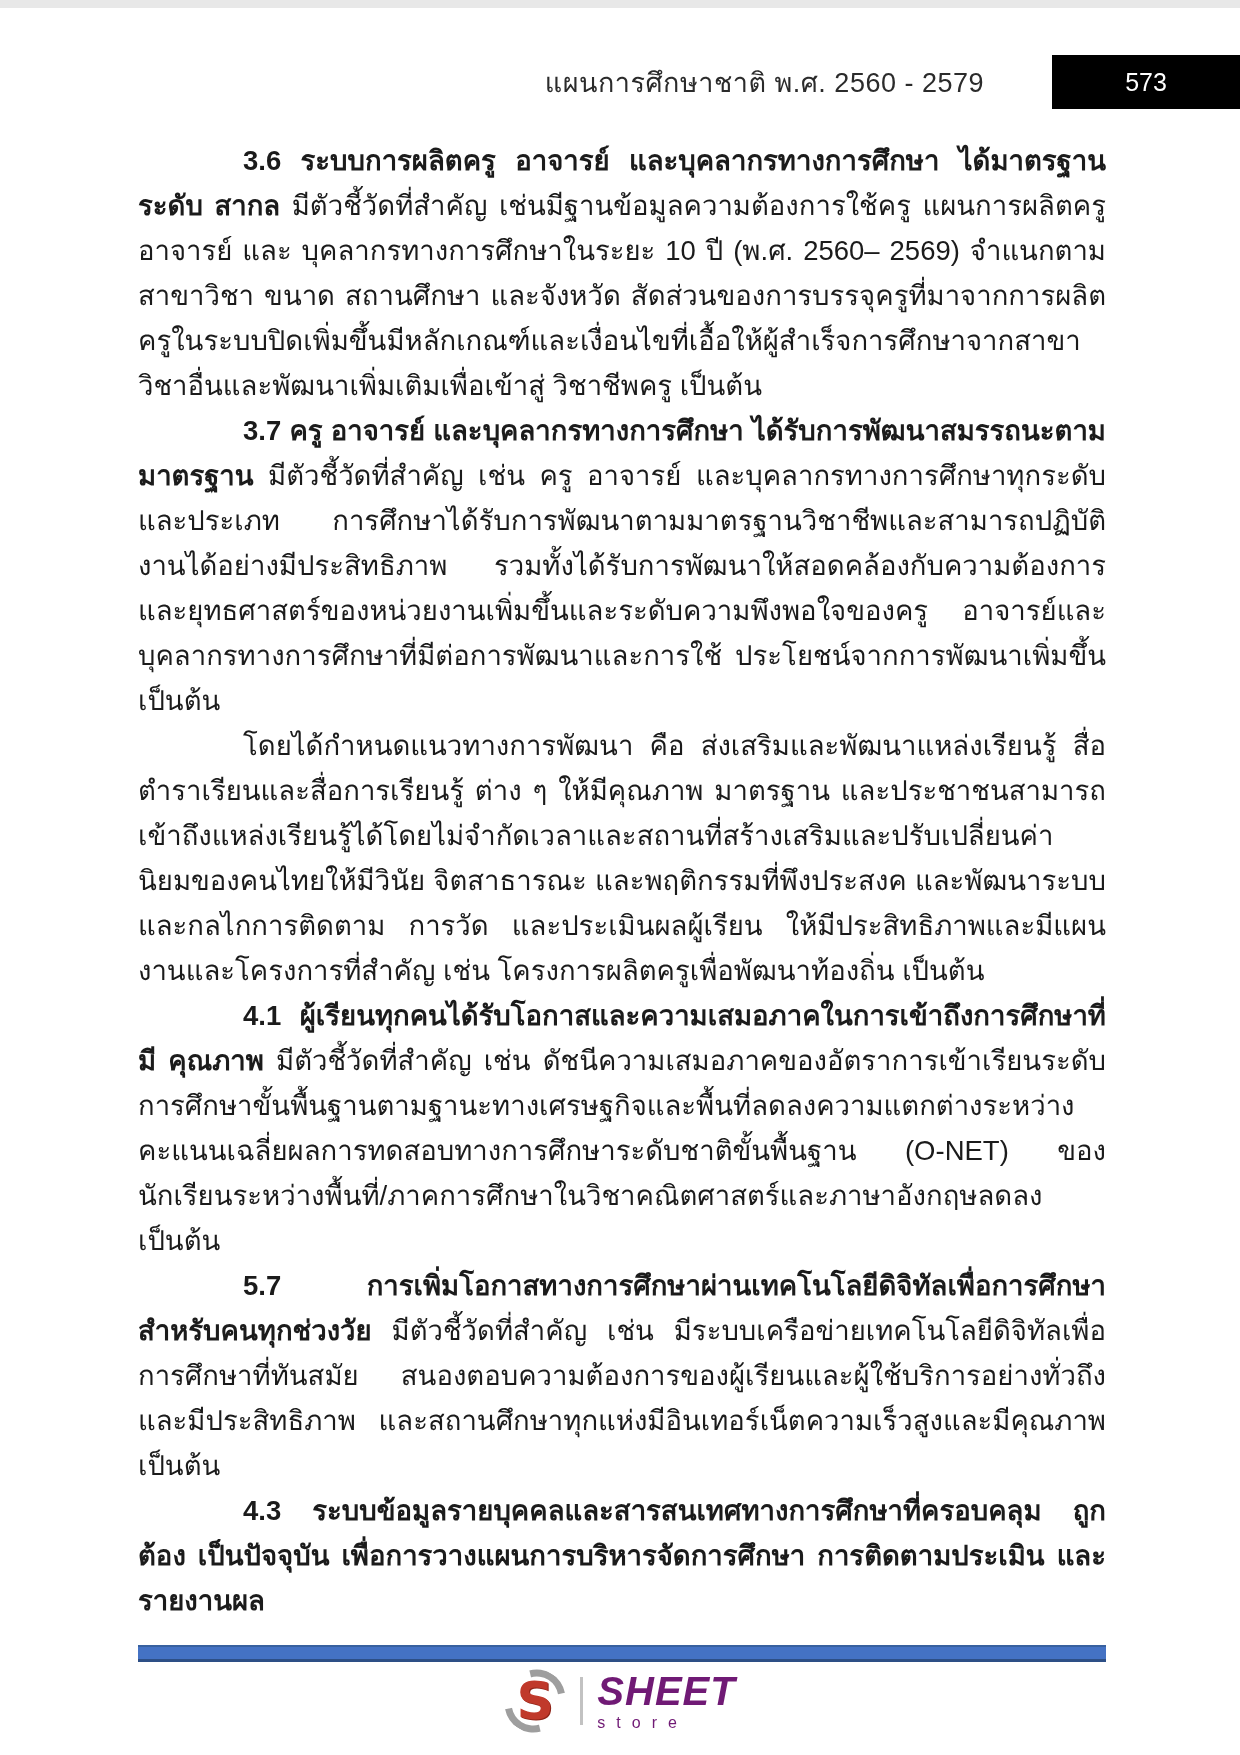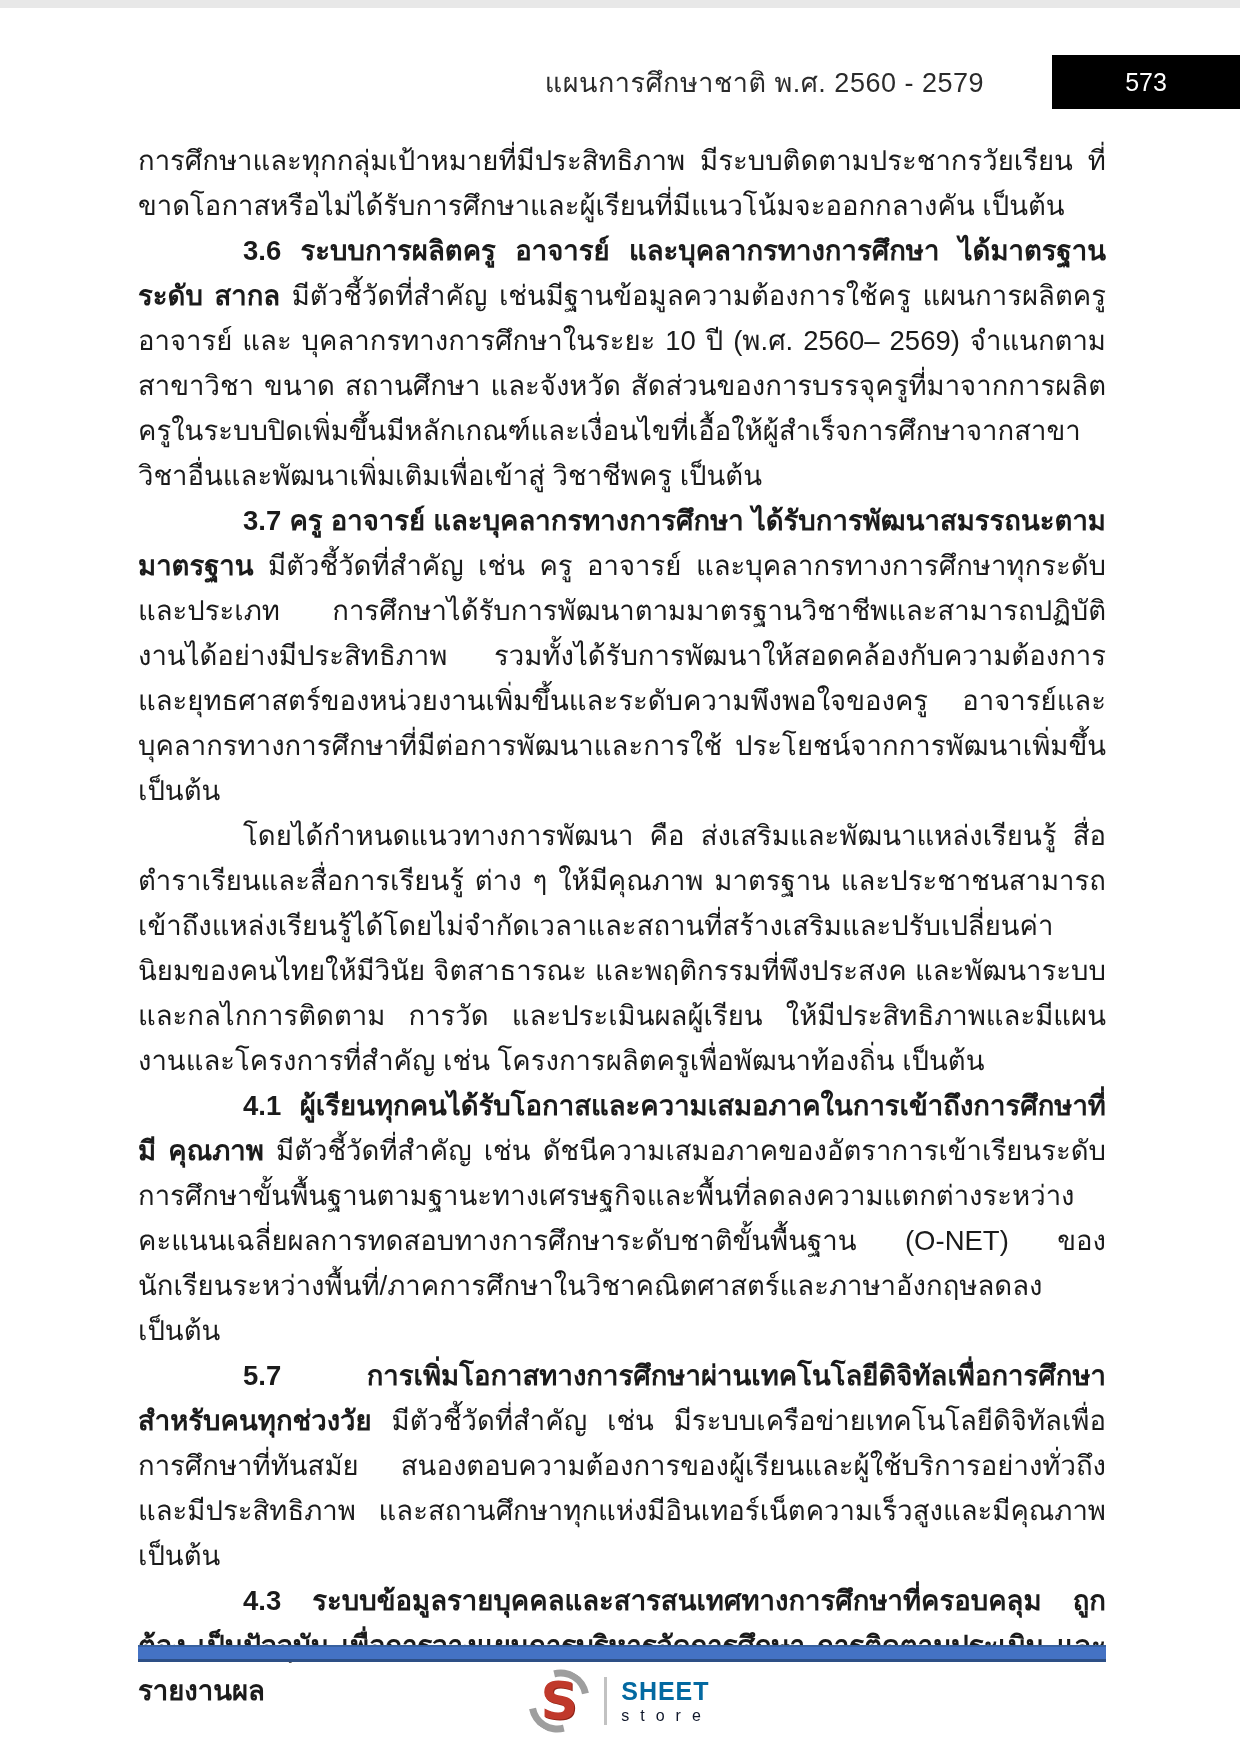--- a/index.html
+++ b/index.html
@@ -66,41 +66,40 @@
     position:absolute;inset:0;
     display:flex;align-items:center;justify-content:center;
     font-family:"DejaVu Sans",sans-serif;
     font-weight:700;font-size:52px;color:#c0392b;
     text-shadow:1px 1px 0 #8f2418;
   }
   .logo-divider{width:3px;height:48px;background:#c2c2c2;}
   .logo-text{display:flex;flex-direction:column;align-items:flex-start;line-height:1;}
   .logo-name{
     font-family:"Liberation Sans",sans-serif;
-    font-weight:700;font-size:25px;color:#0369a1;letter-spacing:1px;
+    font-weight:700;font-size:40px;color:#701a75;letter-spacing:1px;font-style:italic;
   }
   .logo-sub{
     font-family:"Liberation Sans",sans-serif;
-    font-size:16px;color:#0f172a;letter-spacing:11px;margin-top:4px;
+    font-size:16px;color:#701a75;letter-spacing:11px;margin-top:4px;
   }
 </style>
 </head>
 <body>
 
 <div class="page">
 
   <div class="header">
     <div class="header-title">แผนการศึกษาชาติ พ.ศ. 2560 - 2579</div>
     <div class="page-number-box">
       <span>573</span>
     </div>
   </div>
 
   <div class="doc-body">
-    <p class="para"><b></b><span>การศึกษาและทุกกลุ่มเป้าหมายที่มีประสิทธิภาพ มีระบบติดตามประชากรวัยเรียน ที่ขาดโอกาสหรือไม่ได้รับการศึกษาและผู้เรียนที่มีแนวโน้มจะออกกลางคัน เป็นต้น</span></p>
     <p class="para indent"><b>3.6  ระบบการผลิตครู อาจารย์ และบุคลากรทางการศึกษา ได้มาตรฐานระดับ สากล </b><span>มีตัวชี้วัดที่สำคัญ เช่นมีฐานข้อมูลความต้องการใช้ครู แผนการผลิตครู อาจารย์ และ บุคลากรทางการศึกษาในระยะ 10 ปี (พ.ศ. 2560– 2569) จำแนกตามสาขาวิชา ขนาด สถานศึกษา และจังหวัด สัดส่วนของการบรรจุครูที่มาจากการผลิตครูในระบบปิดเพิ่มขึ้นมีหลักเกณฑ์และเงื่อนไขที่เอื้อให้ผู้สำเร็จการศึกษาจากสาขาวิชาอื่นและพัฒนาเพิ่มเติมเพื่อเข้าสู่ วิชาชีพครู เป็นต้น</span></p>
     <p class="para indent"><b>3.7  ครู อาจารย์ และบุคลากรทางการศึกษา ได้รับการพัฒนาสมรรถนะตาม มาตรฐาน </b><span>มีตัวชี้วัดที่สำคัญ เช่น ครู อาจารย์ และบุคลากรทางการศึกษาทุกระดับและประเภท การศึกษาได้รับการพัฒนาตามมาตรฐานวิชาชีพและสามารถปฏิบัติงานได้อย่างมีประสิทธิภาพ รวมทั้งได้รับการพัฒนาให้สอดคล้องกับความต้องการและยุทธศาสตร์ของหน่วยงานเพิ่มขึ้นและระดับความพึงพอใจของครู อาจารย์และบุคลากรทางการศึกษาที่มีต่อการพัฒนาและการใช้ ประโยชน์จากการพัฒนาเพิ่มขึ้น  เป็นต้น</span></p>
     <p class="para indent"><b></b><span>โดยได้กำหนดแนวทางการพัฒนา คือ ส่งเสริมและพัฒนาแหล่งเรียนรู้ สื่อตำราเรียนและสื่อการเรียนรู้ ต่าง ๆ ให้มีคุณภาพ มาตรฐาน และประชาชนสามารถเข้าถึงแหล่งเรียนรู้ได้โดยไม่จำกัดเวลาและสถานที่สร้างเสริมและปรับเปลี่ยนค่านิยมของคนไทยให้มีวินัย จิตสาธารณะ และพฤติกรรมที่พึงประสงค และพัฒนาระบบ และกลไกการติดตาม การวัด และประเมินผลผู้เรียน ให้มีประสิทธิภาพและมีแผนงานและโครงการที่สำคัญ เช่น โครงการผลิตครูเพื่อพัฒนาท้องถิ่น เป็นต้น</span></p>
     <p class="para indent"><b>4.1  ผู้เรียนทุกคนได้รับโอกาสและความเสมอภาคในการเข้าถึงการศึกษาที่มี คุณภาพ </b><span>มีตัวชี้วัดที่สำคัญ เช่น ดัชนีความเสมอภาคของอัตราการเข้าเรียนระดับการศึกษาขั้นพื้นฐานตามฐานะทางเศรษฐกิจและพื้นที่ลดลงความแตกต่างระหว่างคะแนนเฉลี่ยผลการทดสอบทางการศึกษาระดับชาติขั้นพื้นฐาน (O-NET) ของนักเรียนระหว่างพื้นที่/ภาคการศึกษาในวิชาคณิตศาสตร์และภาษาอังกฤษลดลง เป็นต้น</span></p>
     <p class="para indent"><b>5.7  การเพิ่มโอกาสทางการศึกษาผ่านเทคโนโลยีดิจิทัลเพื่อการศึกษาสำหรับคนทุกช่วงวัย </b><span>มีตัวชี้วัดที่สำคัญ เช่น มีระบบเครือข่ายเทคโนโลยีดิจิทัลเพื่อการศึกษาที่ทันสมัย สนองตอบความต้องการของผู้เรียนและผู้ใช้บริการอย่างทั่วถึงและมีประสิทธิภาพ และสถานศึกษาทุกแห่งมีอินเทอร์เน็ตความเร็วสูงและมีคุณภาพ  เป็นต้น</span></p>
     <p class="para indent"><b>4.3 ระบบข้อมูลรายบุคคลและสารสนเทศทางการศึกษาที่ครอบคลุม ถูกต้อง เป็นปัจจุบัน เพื่อการวางแผนการบริหารจัดการศึกษา การติดตามประเมิน และรายงานผล </b></p>
   </div>
 
   <div class="footer-rule"></div>
 

